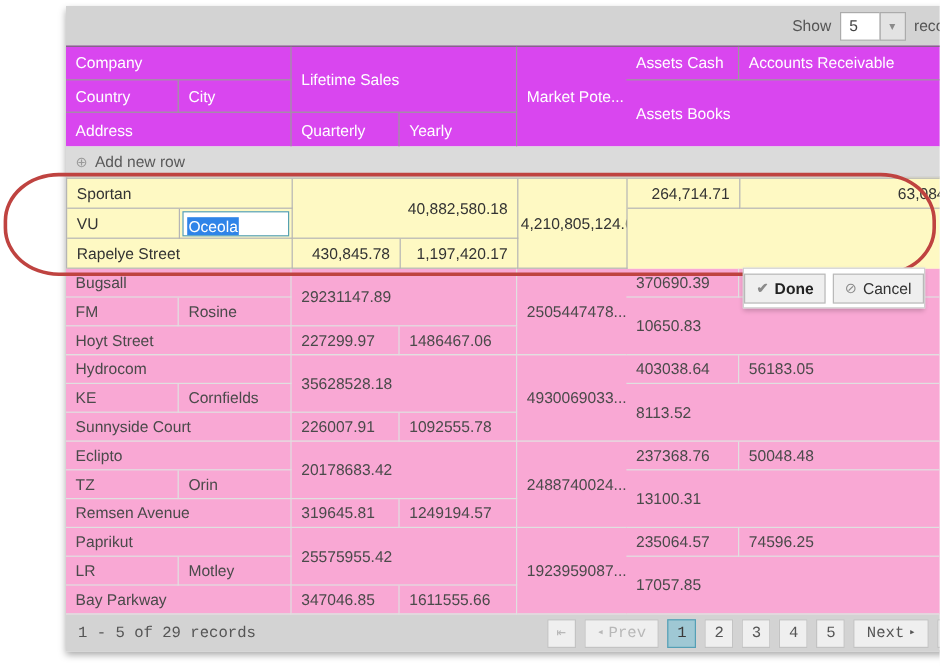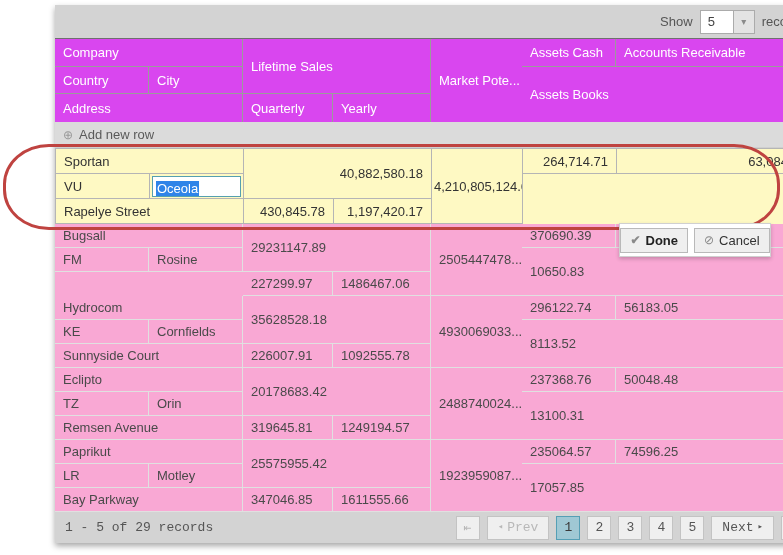--- a/index.html
+++ b/index.html
@@ -149,29 +149,30 @@
 
     <div class="rgrid rowgroup">
       <div class="cell a-company">Bugsall</div>
       <div class="cell a-lifetime">29231147.89</div>
       <div class="cell a-market">2505447478....</div>
       <div class="cell a-cash">370690.39</div>
       <div class="cell a-ar">69242</div>
       <div class="cell a-country">FM</div>
       <div class="cell a-city">Rosine</div>
       <div class="cell a-books">10650.83</div>
+      <div class="cell a-address">Hoyt Street</div>
       <div class="cell a-quarterly">227299.97</div>
       <div class="cell a-yearly">1486467.06</div>
     </div>
 
     <div class="rgrid rowgroup">
       <div class="cell a-company">Hydrocom</div>
       <div class="cell a-lifetime">35628528.18</div>
       <div class="cell a-market">4930069033....</div>
-      <div class="cell a-cash">296122.74</div>
+      <div class="cell a-cash">403038.64</div>
       <div class="cell a-ar">56183.05</div>
       <div class="cell a-country">KE</div>
       <div class="cell a-city">Cornfields</div>
       <div class="cell a-books">8113.52</div>
       <div class="cell a-address">Sunnyside Court</div>
       <div class="cell a-quarterly">226007.91</div>
       <div class="cell a-yearly">1092555.78</div>
     </div>
 
     <div class="rgrid rowgroup">

